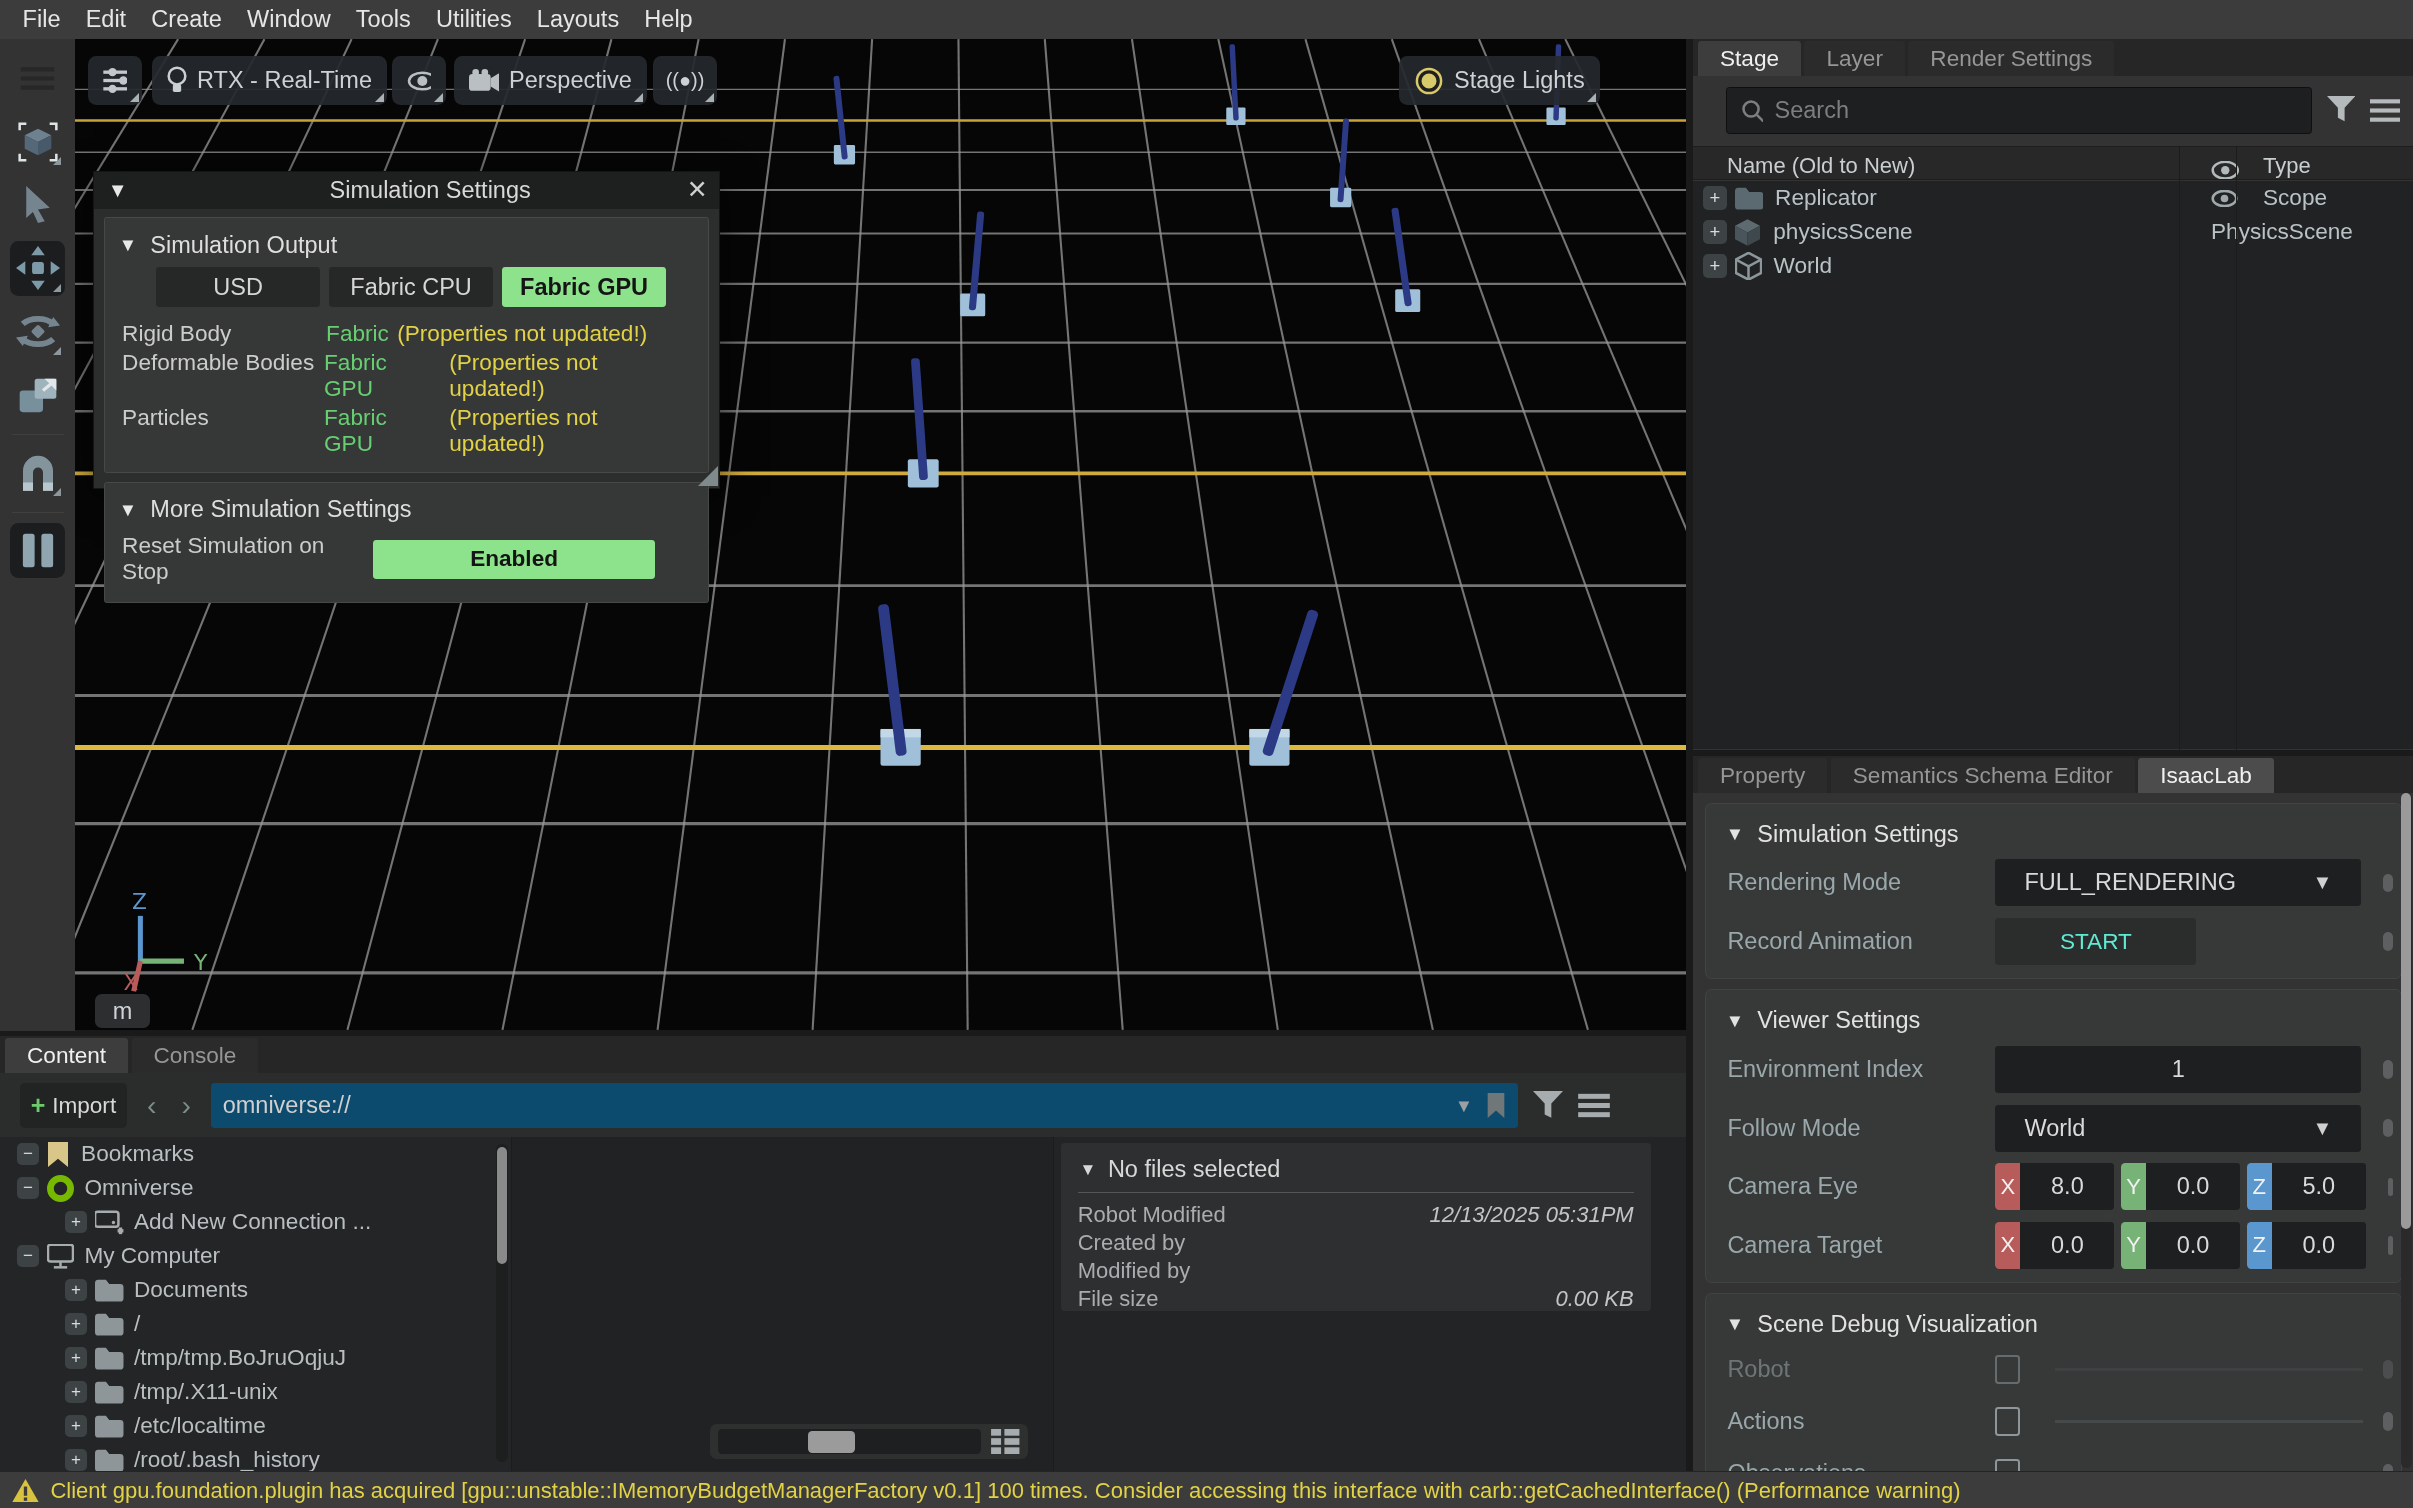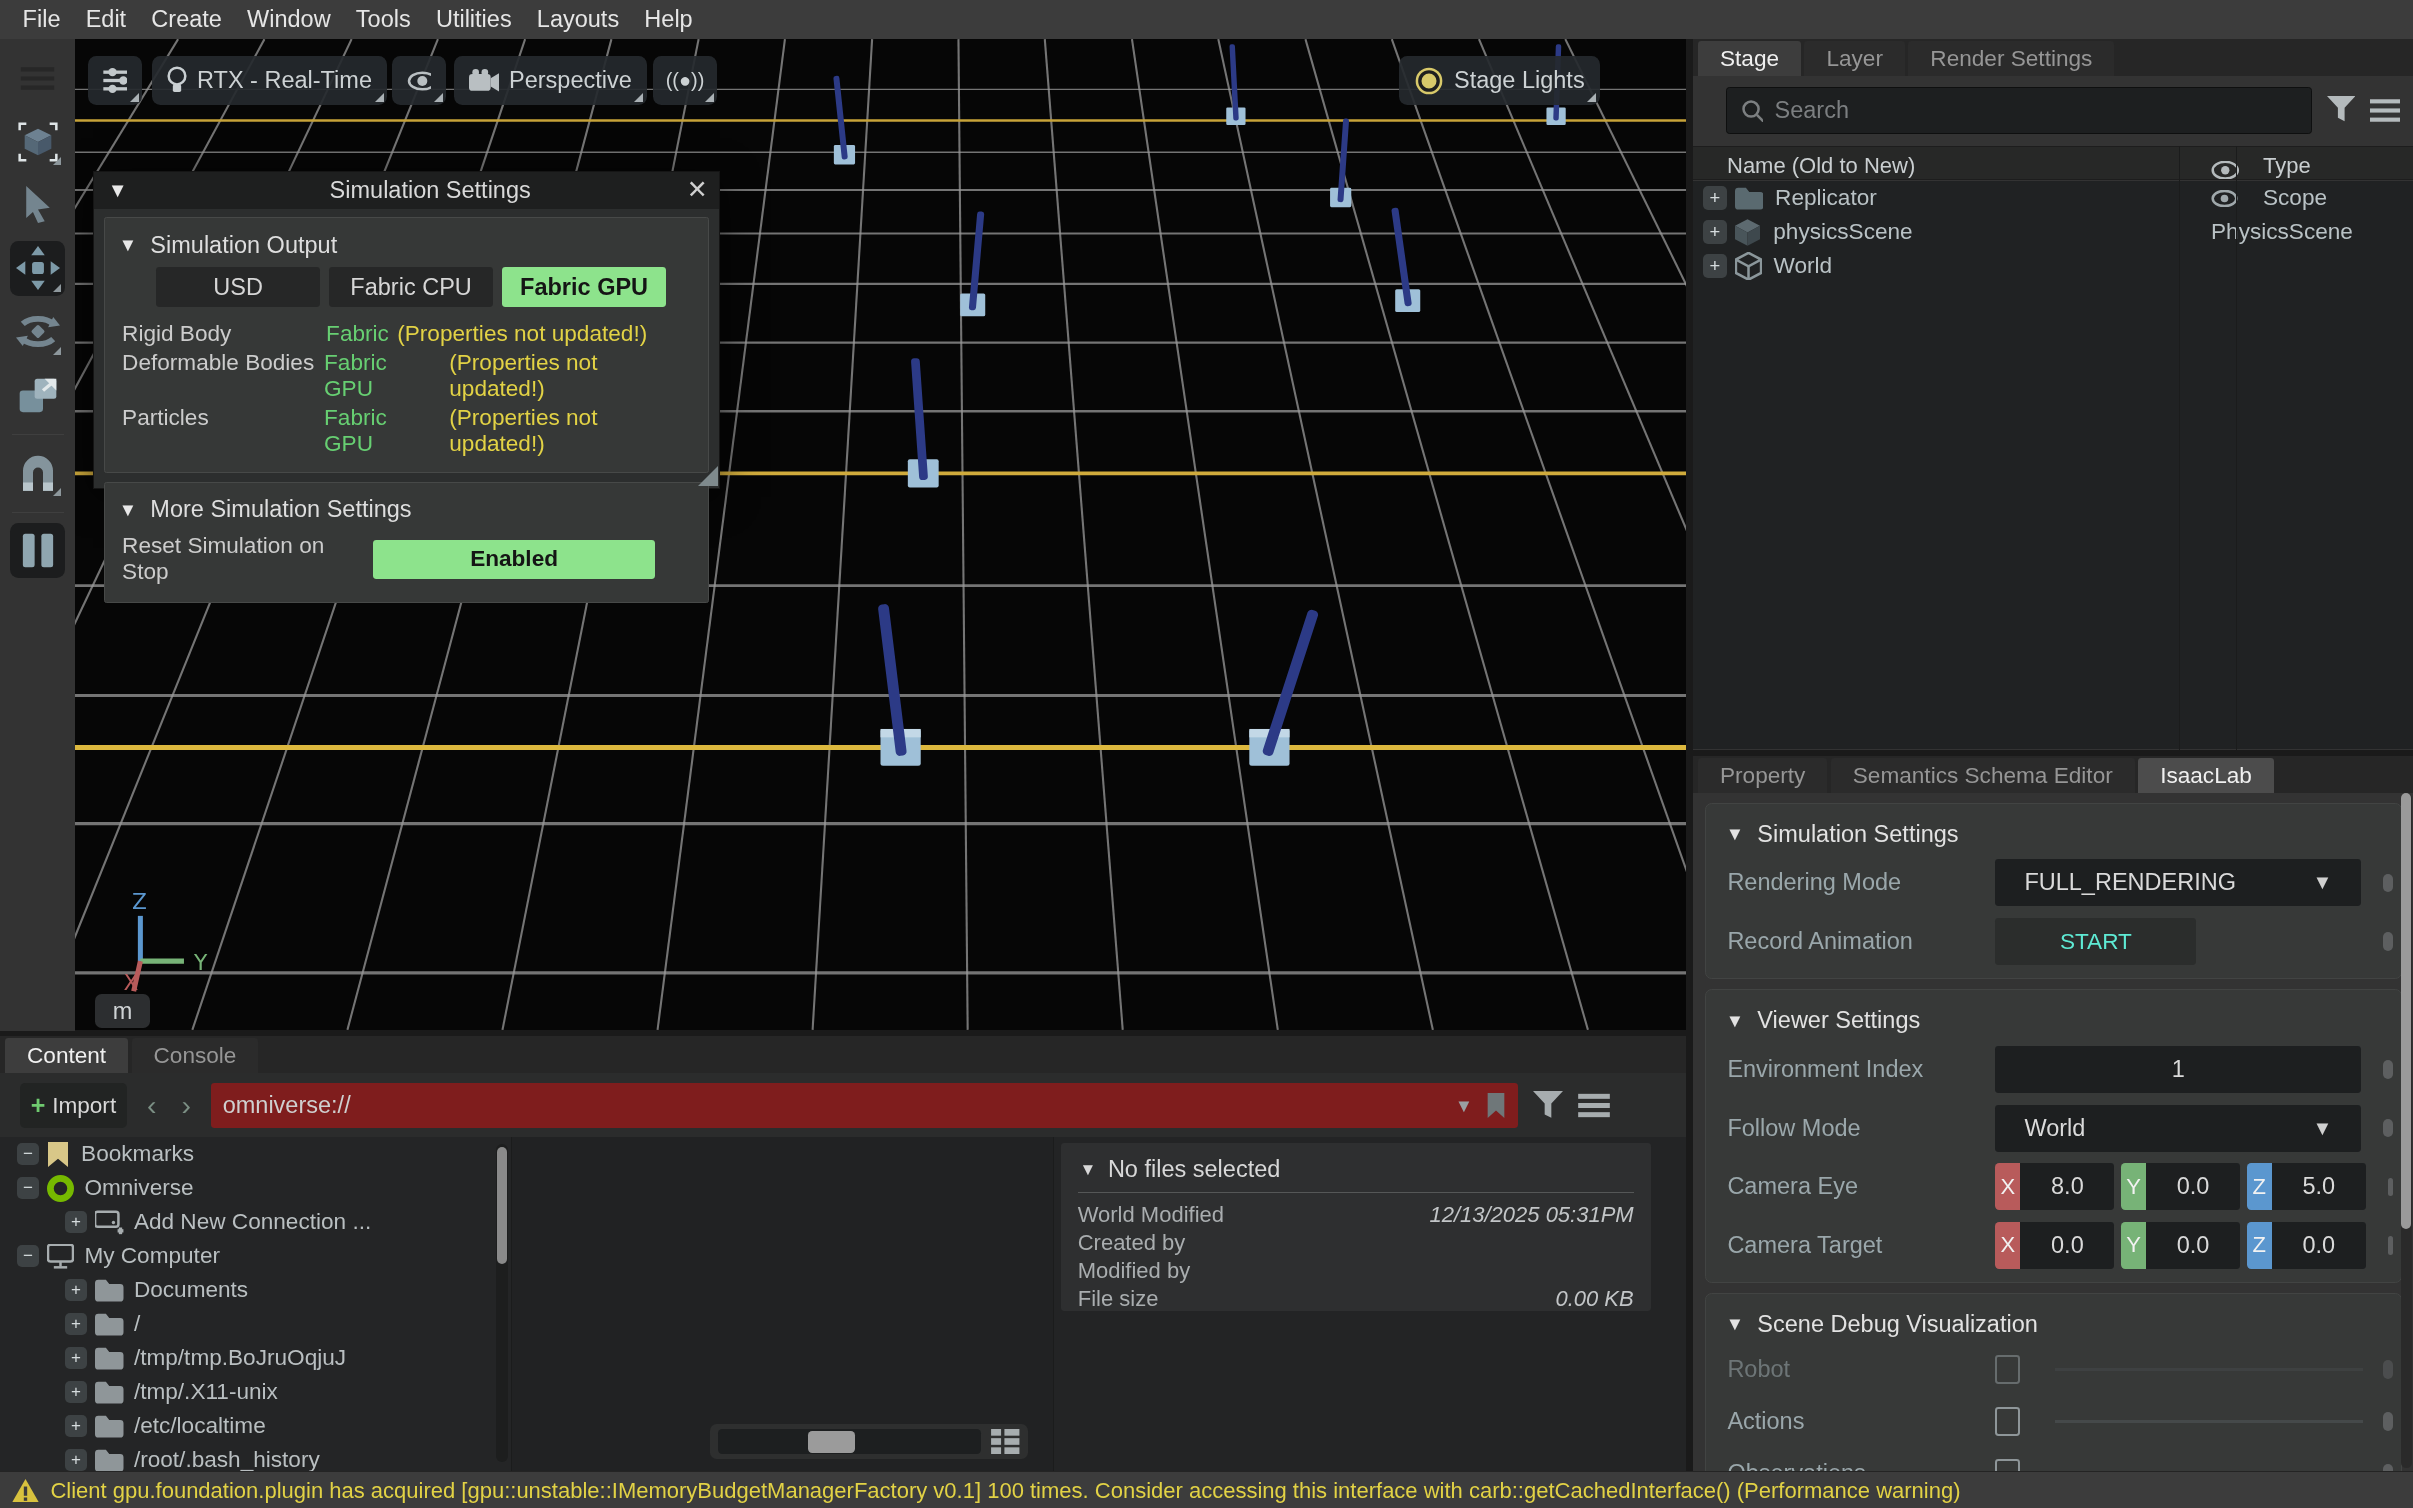--- a/index.html
+++ b/index.html
@@ -84,21 +84,21 @@
   .startbtn { width:201px; height:47px; background:#2b2d2c; border-radius:3.4px; color:#5eead4; font-size:22.6px; display:flex; align-items:center; justify-content:center; }
   #propscroll { position:absolute; right:1.7px; top:37px; width:11.7px; height:675px; background:#2a2a2a; border-radius:5.9px; }
   #propscroll .thumb { position:absolute; left:0.8px; top:0px; width:10px; height:436px; background:#9a9a9a; border-radius:5px; }
 
   
   #contentpanel { left:0; top:1036px; width:1686px; height:435px; background:#2b2c2c; }
   #cbtoolbar { top:42px; left:0; width:1686px; height:55px; display:flex; align-items:center; gap:15px; padding-left:20px; }
   #importbtn { width:107px; height:45px; background:#222423; border-radius:5px; display:flex; align-items:center; justify-content:center; gap:6.7px; color:#d8d8d8; font-size:22.6px; }
   #importbtn .plus { color:#6fca6f; font-size:25px; font-weight:bold; }
   .navchev { color:#7b8f84; font-size:28.5px; padding:0 5px; }
-  #pathfield { width:1307px; height:45px; background:#7f1d1d; border-radius:3.4px; display:flex; align-items:center; padding:0 11.7px; gap:13.4px; }
+  #pathfield { width:1307px; height:45px; background:#0c4a6e; border-radius:3.4px; display:flex; align-items:center; padding:0 11.7px; gap:13.4px; }
   #pathfield input { flex:1; background:transparent; border:0; outline:none; color:#cfcfcf; font-size:23.5px; font-family:inherit; }
   #cbbody { top:101px; left:0; width:1686px; height:334px; background:#232425; display:flex; }
   #cbtree { width:511px; position:relative; background:#242526; }
   .ctrow { height:34px; display:flex; align-items:center; color:#b9bfc1; font-size:22.6px; }
   .ctrow .expander { width:22px; height:22px; font-size:17px; margin:0 8.4px 0 0; }
   #cbtreescroll { position:absolute; right:3.4px; top:6.7px; width:11.7px; height:318px; background:#1d1e1e; border-radius:5.9px; }
   #cbtreescroll .thumb { position:absolute; left:0.8px; top:3.4px; width:10px; height:117px; background:#8a8a8a; border-radius:5px; }
   #cbmid { width:543px; border-left:1.7px solid #1b1c1c; border-right:1.7px solid #1b1c1c; position:relative; background:#212223; }
   #thumbslider { position:absolute; left:198px; bottom:11.7px; width:318px; height:35px; background:#2e2f2f; border-radius:6.7px; display:flex; align-items:center; padding:0 8.4px; gap:10px; }
   #thumbslider .track { flex:1; height:25px; background:#1d1f20; border-radius:4.2px; position:relative; }
@@ -721,21 +721,21 @@
         </div>
       </div>
       <div id="cbdetails">
         <div id="detailsbox">
           <div class="dhdr">
             <span style="font-size:17px;">▼</span>
             <span>No files selected</span>
           </div>
           <div class="divider"></div>
           <div class="frow">
-            <span>World Modified</span>
+            <span>Robot Modified</span>
             <span class="fv">12/13/2025 05:31PM</span>
           </div>
           <div class="frow">
             <span>Created by</span>
             <span class="fv"></span>
           </div>
           <div class="frow">
             <span>Modified by</span>
             <span class="fv"></span>
           </div>

